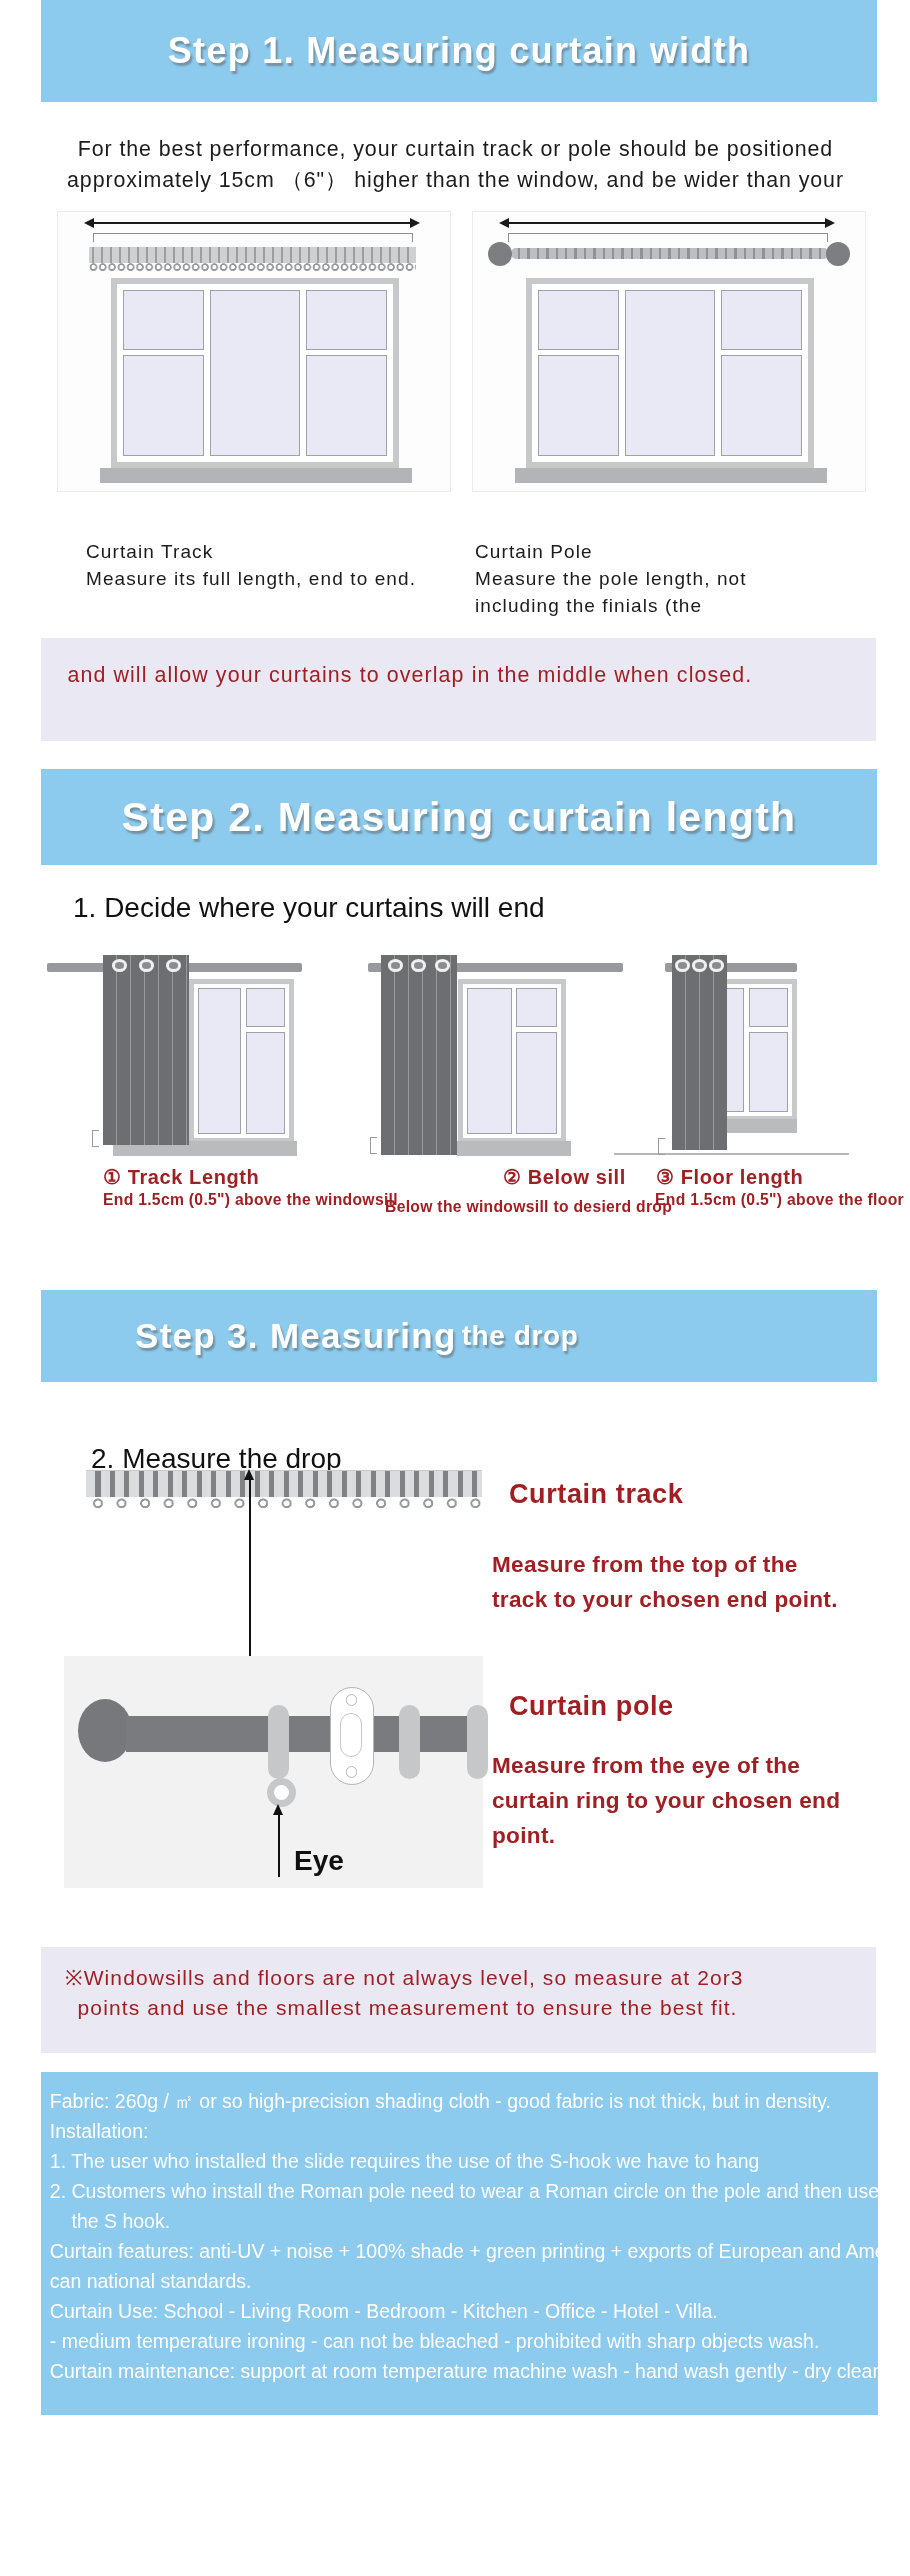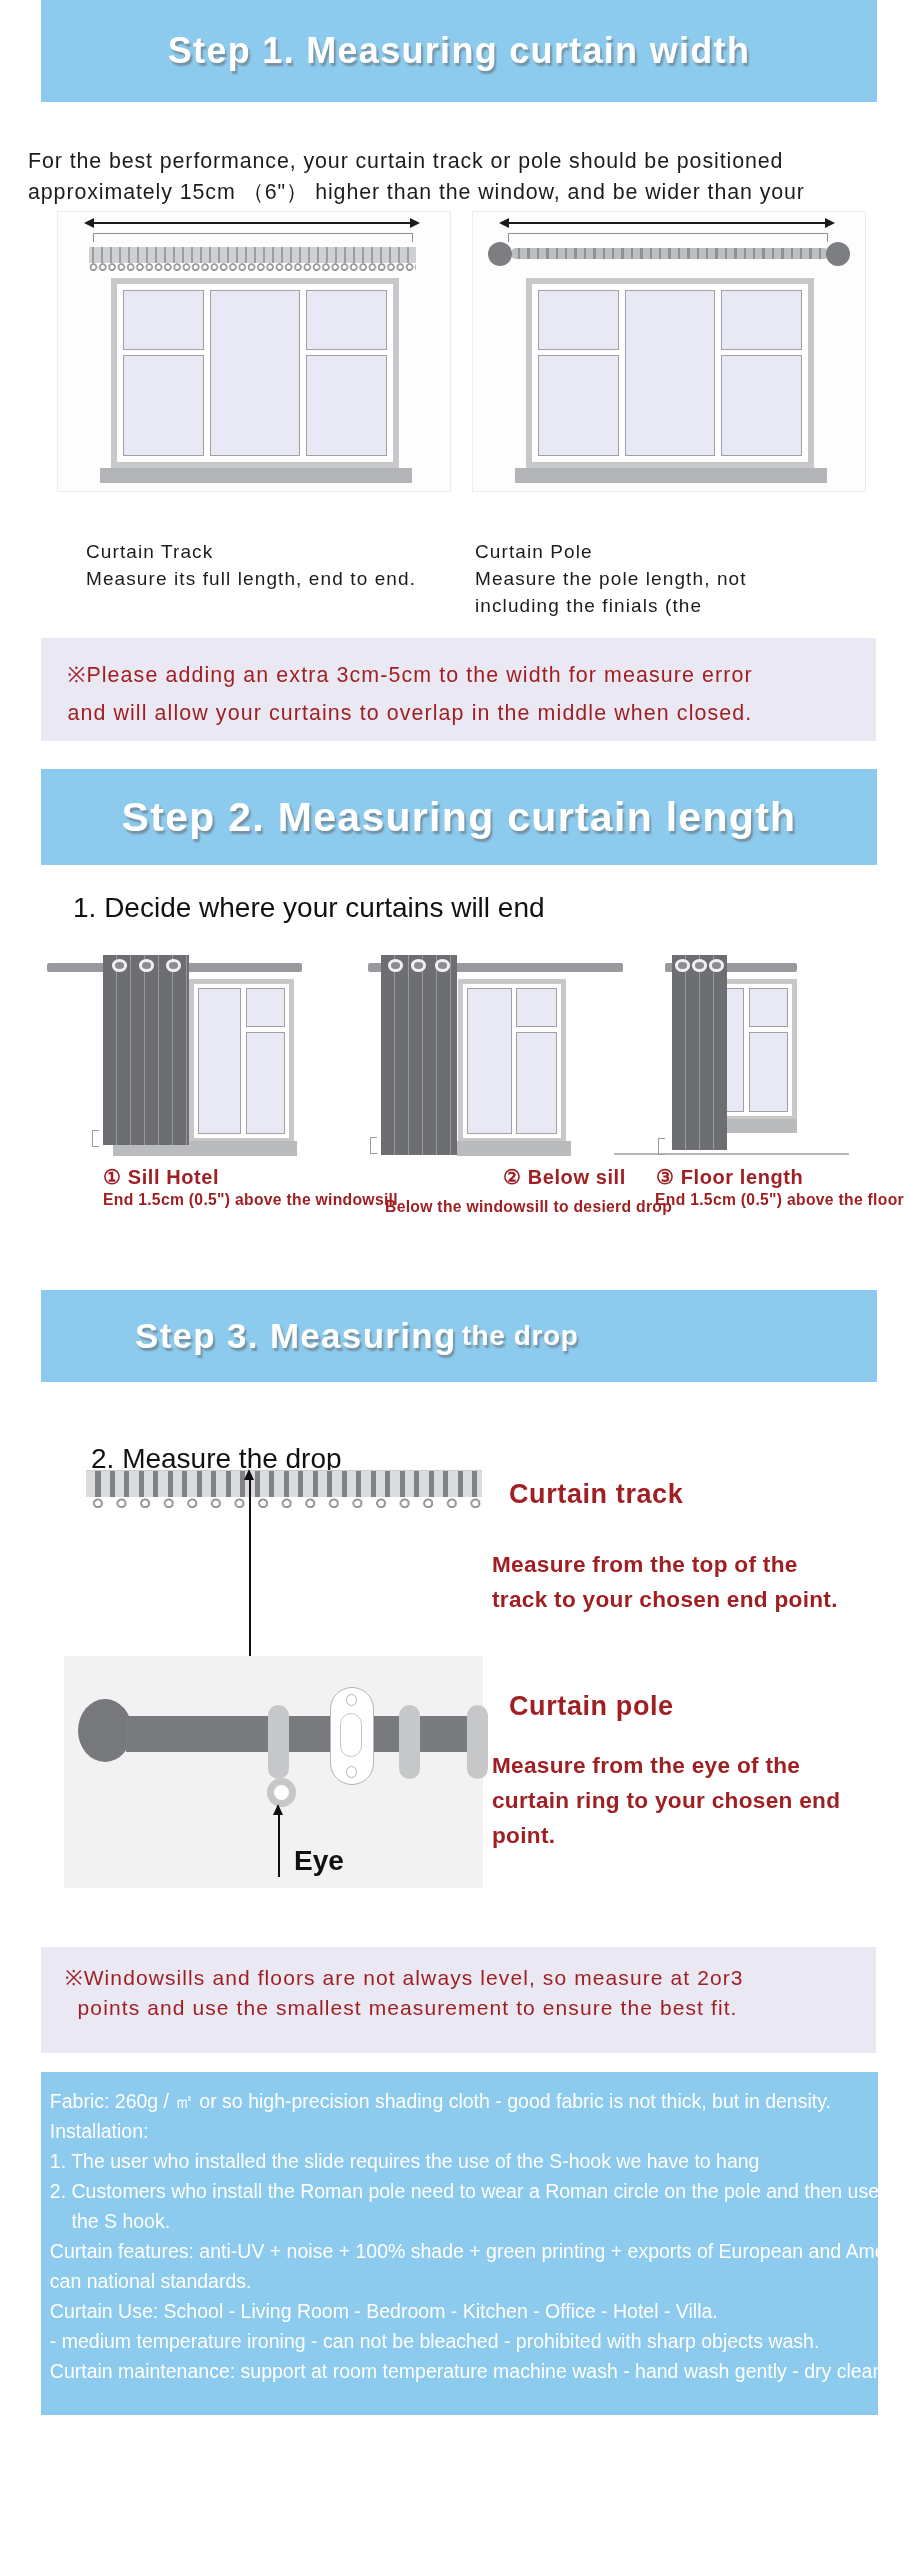--- a/index.html
+++ b/index.html
@@ -22,22 +22,22 @@
           text-shadow:1.9px 2.5px 1.9px rgba(90,90,90,.5);white-space:nowrap;}
   .banner1{top:0;height:102px;}
   .banner2{top:769px;height:96px;}
   .banner2 .btitle{font-size:41px;text-align:center;}
   .banner3{top:1290px;height:92px;justify-content:flex-start;padding-left:94px;width:742px;}
   .banner3 .btitle{font-size:35px;}
   .banner3 .btitle-sub{color:#fff;font-weight:bold;font-size:28px;margin-left:5px;
           text-shadow:1.9px 2.5px 1.9px rgba(90,90,90,.5);letter-spacing:0.6px;white-space:nowrap;}
 
   
-  .intro{position:absolute;left:28px;top:146px;width:855px;font-size:21.4px;line-height:31px;
-         letter-spacing:0.9px;}
+  .intro{position:absolute;left:28px;top:134px;width:855px;font-size:21.4px;line-height:31px;
+         letter-spacing:0.9px;text-align:center;}
   .intro .line{display:block;white-space:nowrap;}
 
   
   .card{position:absolute;top:211px;width:392px;height:279px;background:#fdfdfd;border:0.6px solid #ececec;}
   .card1{left:57px;}
   .card2{left:472px;}
 
   .harrow{position:absolute;left:35px;top:10px;width:318px;height:1.9px;background:#1a1a1a;}
   .harrow::before{content:"";position:absolute;left:-8.8px;top:-4.4px;border-top:5px solid transparent;
       border-bottom:5px solid transparent;border-right:10px solid #1a1a1a;}
@@ -198,21 +198,20 @@
     <span>Curtain Track</span>
     <span>Measure its full length, end to end.</span>
   </div>
   <div class="cap cap-right">
     <span>Curtain Pole</span>
     <span>Measure the pole length, not</span>
     <span>including the finials (the</span>
   </div>
 
   <div class="note note1">
-    <span class="line1">※Please adding an extra 3cm-5cm to the width for measure error</span>
     <span class="line2">and will allow your curtains to overlap in the middle when closed.</span>
   </div>
 
   <div class="banner banner2">
     <div class="btitle">Step 2. Measuring curtain length</div>
   </div>
 
   <div class="heading h-step2">1. Decide where your curtains will end</div>
 
   <div class="pole2" style="left:47px;top:963px;width:255px;"></div>
@@ -223,21 +222,21 @@
   </div>
   <div class="sill2" style="left:113px;top:1141px;width:184px;"></div>
   <div class="curtain" style="left:103px;top:955px;width:86px;height:190px;">
     <div class="grommets">
       <span class="grommet"></span>
       <span class="grommet"></span>
       <span class="grommet"></span>
     </div>
   </div>
   <div class="mark-bracket" style="left:92px;top:1130px;"></div>
-  <div class="opt-label" style="left:103px;top:1165px;">① Sill Hotel</div>
+  <div class="opt-label" style="left:103px;top:1165px;">① Track Length</div>
   <div class="opt-desc" style="left:103px;top:1191px;">End 1.5cm (0.5") above the windowsill</div>
 
   <div class="pole2" style="left:368px;top:963px;width:255px;"></div>
   <div class="win2" style="left:458px;top:979px;width:108px;height:164px;">
     <div class="pane p-l"></div>
     <div class="pane p-rt"></div>
     <div class="pane p-rb"></div>
   </div>
   <div class="sill2" style="left:457px;top:1141px;width:114px;"></div>
   <div class="curtain" style="left:381px;top:955px;width:76px;height:200px;">

